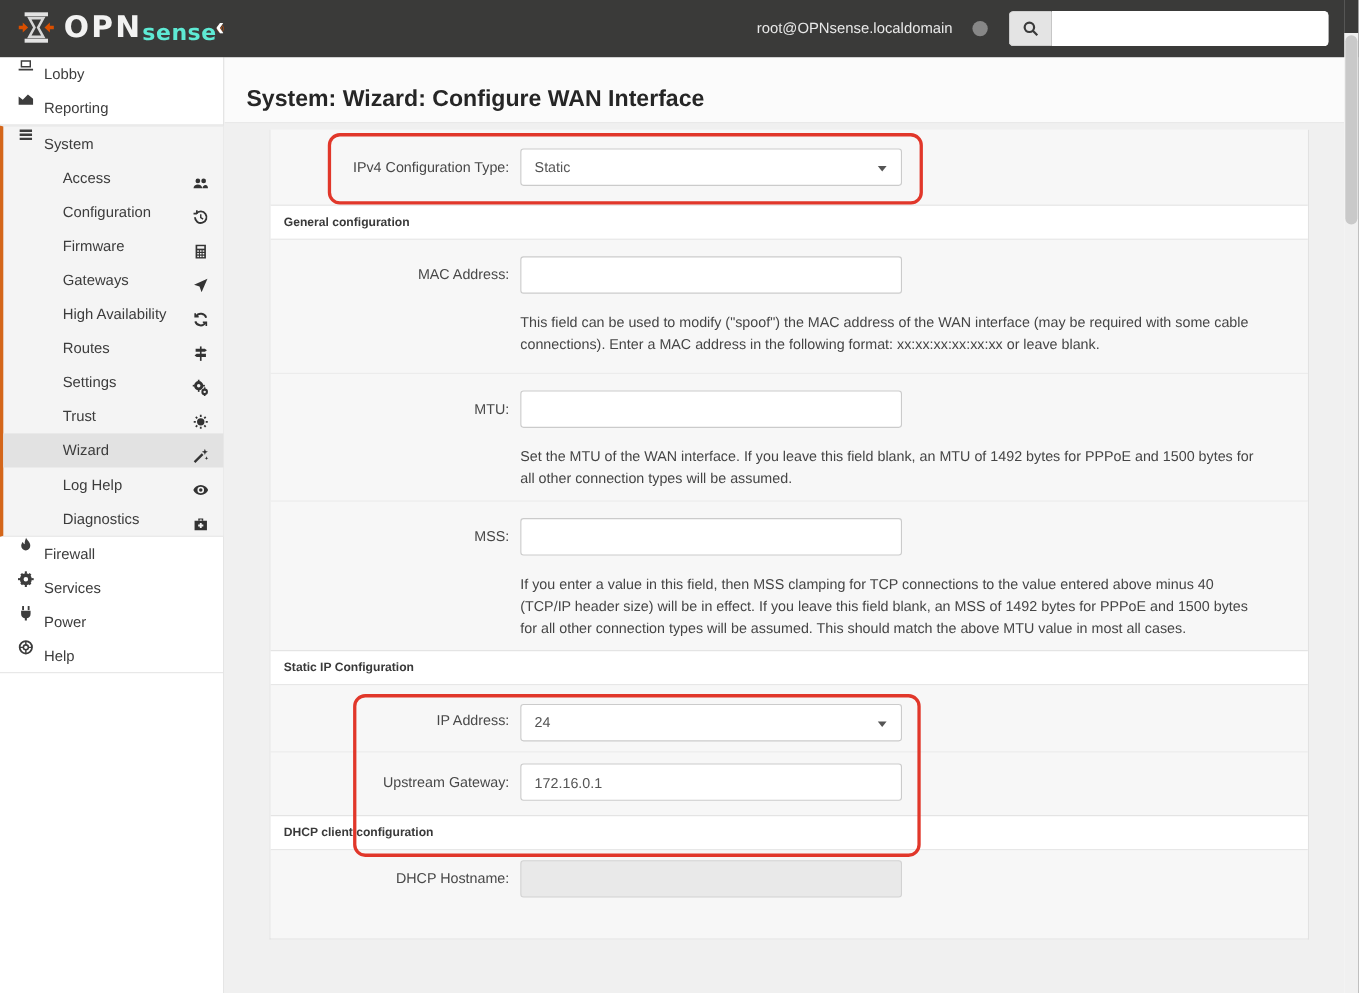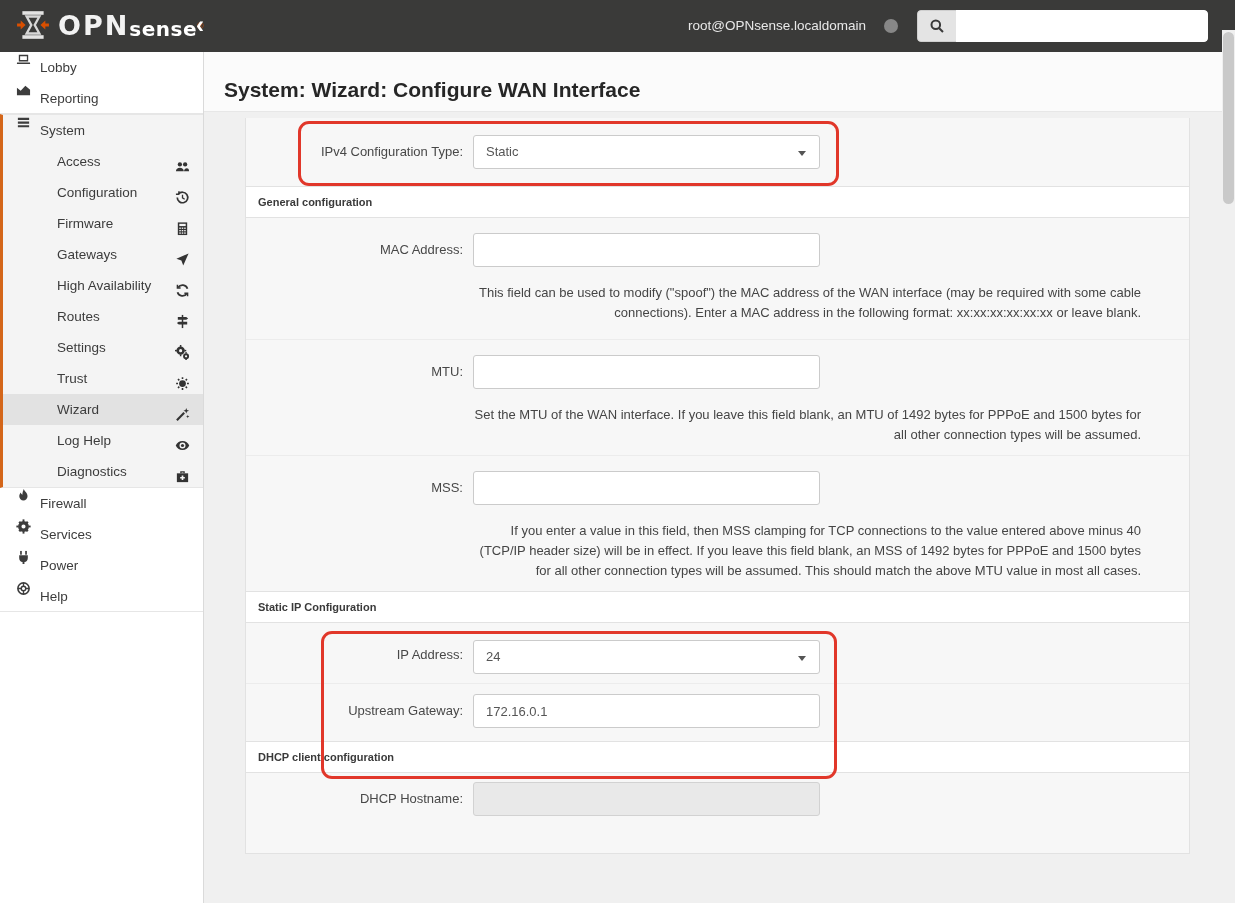--- a/index.html
+++ b/index.html
@@ -9,21 +9,21 @@
     background:#fff; font-family:"Liberation Sans", sans-serif; color:#3c3c3c;
     margin:0 auto;
   }
   
   .hdr {
     position:absolute; left:0; top:0; width:1235px; height:52px;
     background:#3a3a39; z-index:10;
   }
   .logo { position:absolute; left:16px; top:8px; display:flex; align-items:center; }
   .logo-opn { color:#f2f2f2; font-weight:bold; font-size:27px; letter-spacing:2px; margin-left:8px; font-family:"DejaVu Sans", sans-serif; }
-  .logo-sense { color:#ffffff; font-weight:bold; font-size:20px; letter-spacing:.5px; margin-top:8px; font-family:"DejaVu Sans", sans-serif; }
+  .logo-sense { color:#5eead4; font-weight:bold; font-size:20px; letter-spacing:.5px; margin-top:8px; font-family:"DejaVu Sans", sans-serif; }
   .logo-reg { color:#d94f00; font-size:9px; vertical-align:super; margin-top:2px; }
   .collapse { position:absolute; left:196px; top:12px; color:#fff; font-size:24px; font-weight:bold; cursor:pointer; line-height:26px; }
   .hdr-user { position:absolute; right:369px; top:18px; color:#e8e8e8; font-size:13.5px; }
   .hdr-dot { position:absolute; left:884px; top:19px; width:14px; height:14px; border-radius:50%; background:#878787; }
   .search { position:absolute; left:917px; top:10px; width:291px; height:32px; display:flex; border-radius:4px; overflow:hidden; }
   .search-addon { width:39px; background:#e4e4e4; border:1px solid #cfcfcf; border-right:0; display:flex; align-items:center; justify-content:center; border-radius:4px 0 0 4px; }
   .search input { flex:1; border:1px solid #fff; border-left:0; border-radius:0 4px 4px 0; outline:none; font-size:13px; padding:0 8px; background:#fff; }
   
   .sbar { position:absolute; right:0; top:0; width:13px; height:903px; background:#f0f0f0; z-index:11; }
   .sbar-top { position:absolute; right:0; top:0; width:13px; height:30px; background:#3a3a39; }
@@ -51,21 +51,21 @@
   .row + .row { border-top:1px solid #ececec; }
   .lbl { width:227px; padding-right:10px; text-align:right; font-size:13px; color:#484848; line-height:34px; flex:none; }
   .fld { flex:1; }
   .ctl, .ctl-select {
     width:347px; height:34px; border:1px solid #cbcbcb; border-radius:3px; background:#fff;
     font-size:13px; color:#555; padding:0 12px; font-family:inherit; outline:none;
   }
   .ctl-select { position:relative; line-height:32px; cursor:pointer; }
   .ctl-select::after { content:""; position:absolute; right:13px; top:15px; border:4px solid transparent; border-top:5px solid #555; }
   .ctl[disabled] { background:#e9e9e9; border-color:#d2d2d2; }
-  .help { margin-top:16px; width:668px; font-size:13px; color:#454545; line-height:20px;text-align:right; }
+  .help { margin-top:16px; width:668px; font-size:13px; color:#454545; line-height:20px; }
   .r-ipv4 { padding:17px 0; }
   .r-mac { padding:15px 0 16px; }
   .r-mtu { padding:15px 0 10px; }
   .r-mss { padding:15px 0 10px; }
   .r-ip { padding:15px 0 9px; }
   .r-ip .ctl-select { margin-top:2px; }
   .r-gw { padding:10px 0 13px; }
   .r-dhcp { padding:9px 0 37px; }
   
   .foot { position:absolute; left:0; bottom:0; width:1018px; height:51px; background:#fdfdfd; border-top:1px solid #ddd; z-index:5; display:flex; align-items:center; padding-left:20px; font-size:12px; color:#3c3c3c; }

